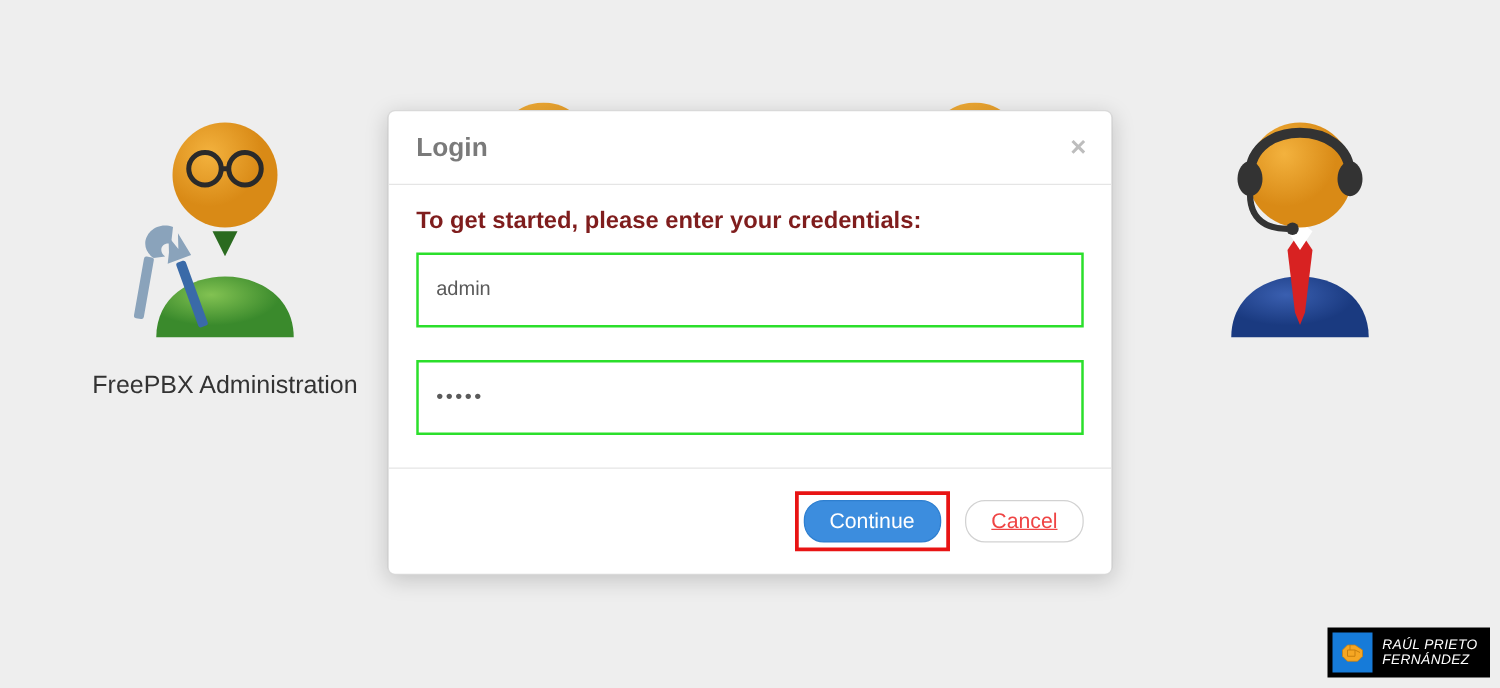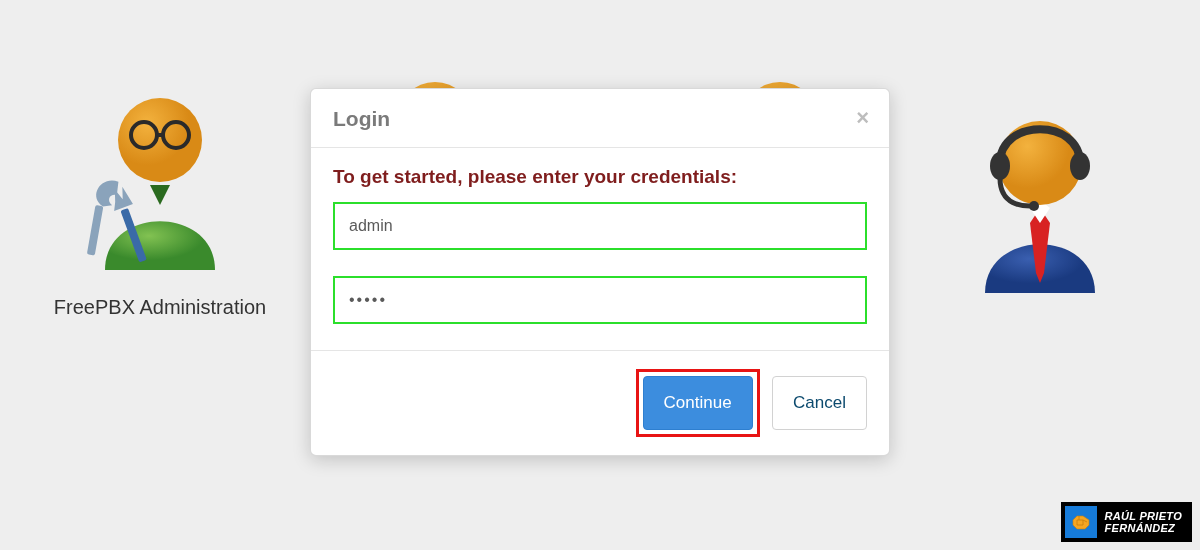--- a/index.html
+++ b/index.html
@@ -7,22 +7,21 @@
     font-family: -apple-system, BlinkMacSystemFont, "Segoe UI", Helvetica, Arial, sans-serif;
     background: #eeeeee;
     width: 1200px;
     height: 550px;
     position: relative;
     overflow: hidden;
   }
   .bg-cards {
     display: flex;
     justify-content: space-between;
-    padding: 85px 50px 0 50px;
-    align-items: center;
+    padding: 85px 50px 0 70px;
   }
   .card {
     width: 220px;
     text-align: center;
   }
   .card-label {
     margin-top: 22px;
     font-size: 20px;
     color: #333;
   }
@@ -82,21 +81,21 @@
     border-bottom: 1px solid #e5e5e5;
   }
   .instr {
     font-size: 19px;
     font-weight: 700;
     color: #7f1d1d;
     margin-bottom: 14px;
   }
   .field {
     width: 100%;
-    height: 48px;
+    height: 60px;
     border: 2px solid #2bdf2b;
     padding: 0 14px;
     font-size: 16px;
     color: #5a5a5a;
     outline: none;
     margin-bottom: 26px;
     background: #fff;
   }
   .field.password { margin-bottom: 0; letter-spacing: 2px; }
   .modal-footer {
@@ -105,34 +104,35 @@
   }
   .continue-wrap {
     display: inline-block;
     border: 3px solid #e81414;
     padding: 4px;
     margin-right: 8px;
   }
   .btn {
     display: inline-block;
     font-size: 17px;
-    padding: 16px 20px;
-    border-radius: 4px;
+    padding: 6px 20px;
+    border-radius: 16px;
     cursor: pointer;
     vertical-align: middle;
   }
   .btn-primary {
     background: #3c8dde;
     color: #fff;
     border: 1px solid #2e7fd0;
   }
   .btn-default {
     background: #fff;
-    color: #0c4a6e;
+    color: #ef4444;
     border: 1px solid #d2d2d2;
+    text-decoration: underline;
   }
   .watermark {
     position: absolute;
     bottom: 8px;
     right: 8px;
     background: #000;
     color: #fff;
     display: flex;
     align-items: center;
     padding: 4px 10px 4px 4px;
@@ -141,21 +141,21 @@
   .watermark .wm-icon {
     width: 32px; height: 32px;
     background: #167bd9;
     display: flex;
     align-items: center;
     justify-content: center;
     margin-right: 8px;
   }
   .watermark .wm-text {
     font-size: 11px;
-    font-weight: 700;
+    font-weight: 400;
     font-style: italic;
     line-height: 1.1;
     letter-spacing: 0.3px;
   }
 </style>
 </head>
 <body>
 
 <div class="bg-cards">
   <div class="card">

